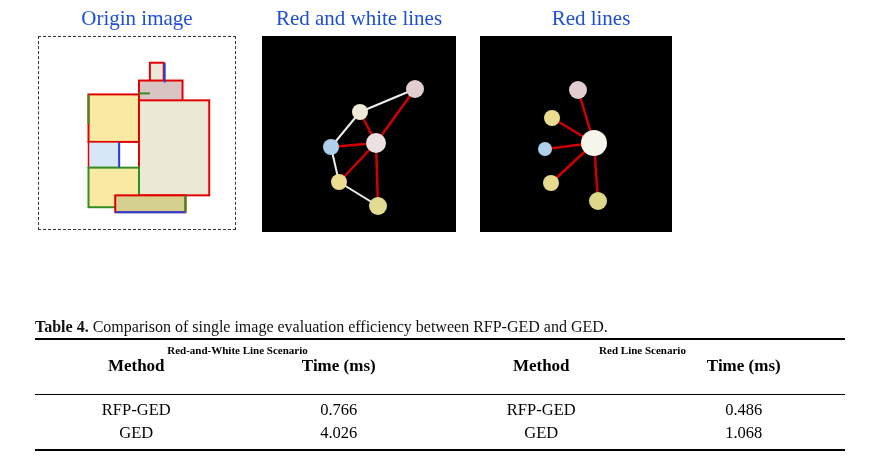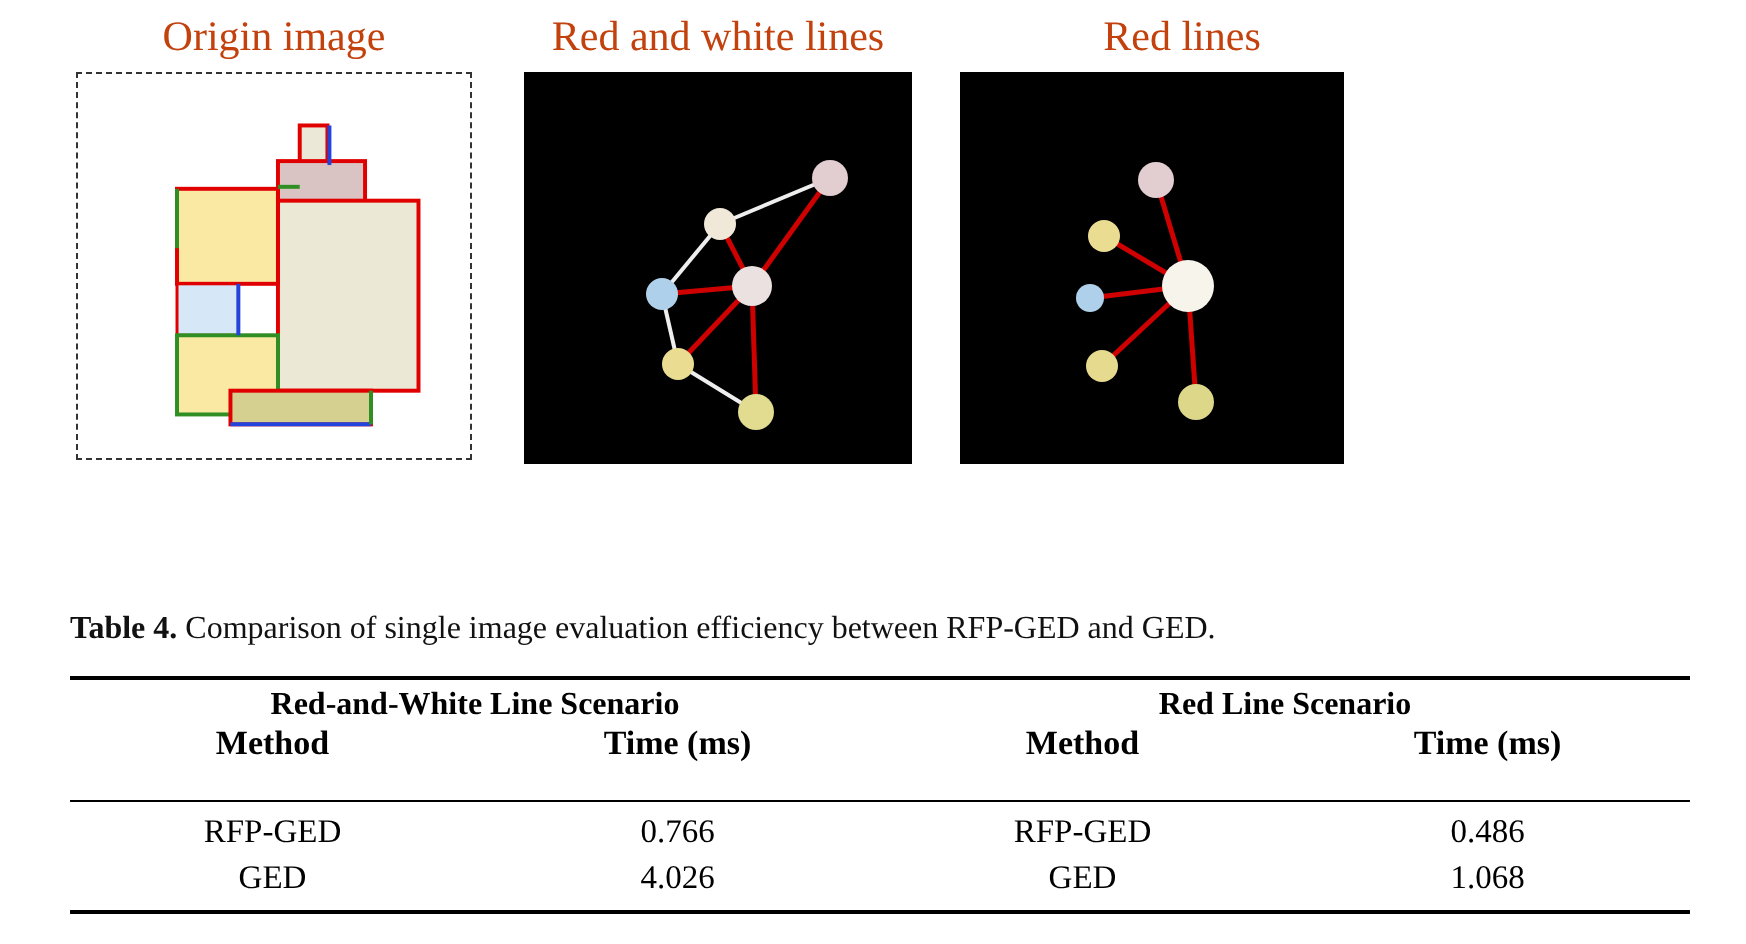--- a/index.html
+++ b/index.html
@@ -6,46 +6,46 @@
   html,body { background:#ffffff; }
   body {
     width:873px; height:472px;
     font-family:"Liberation Serif", serif;
     color:#111;
   }
   .page { position:relative; width:873px; height:472px; background:#fff; overflow:hidden; }
 
   .panel-title {
     position:absolute; top:6px;
-    text-align:center; font-size:21px; color:#c2410c; white-space:nowrap;
+    text-align:center; font-size:21px; color:#1d4ed8; white-space:nowrap;
   }
   #title-origin { left:38px;  width:198px; }
   #title-rw     { left:262px; width:194px;font-family:Liberation Serif, serif; }
   #title-r      { left:495px; width:192px; }
 
   .dashed-box {
     position:absolute; left:38px; top:36px; width:198px; height:194px;
     border:1.6px dashed #333; background:#fff;
   }
   .black-panel { position:absolute; top:36px; background:#000; }
   #panel-rw { left:262px; width:194px; height:196px; }
   #panel-r  { left:480px; width:192px; height:196px; }
   svg { display:block; width:100%; height:100%; }
 
   .caption { position:absolute; left:35px; width:810px; font-size:16px; color:#111; }
   #fig-caption { top:249px; }
-  #tab-caption { top:306px; }
+  #tab-caption { top:318px; }
 
   table {
     position:absolute; left:35px; top:338px; width:810px;
     border-collapse:collapse;
     border-top:2px solid #000; border-bottom:2px solid #000;
   }
   th, td { text-align:center; font-weight:normal; font-size:16.5px; color:#000; }
-  .group-row th { font-weight:bold; font-size:16px; padding:4px 0 0; }
+  .group-row th { font-weight:bold; font-size:11px; padding:4px 0 0; }
   .sub-row th   { font-weight:bold; font-size:17px; padding:0 0 18px; border-bottom:1.3px solid #000; }
   .data-row td  { padding:2px 0 1px; }
   .data-row.first td { padding-top:5px;margin-top:11px; }
   .data-row.last td  { padding-bottom:6px; }
 </style>
 </head>
 <body>
 
 <div class="page">
 

